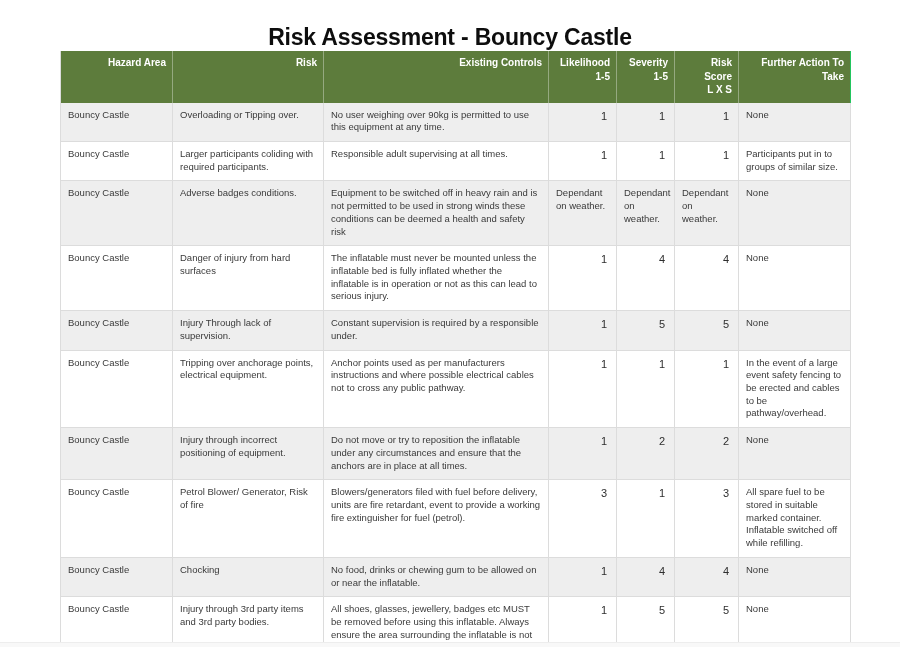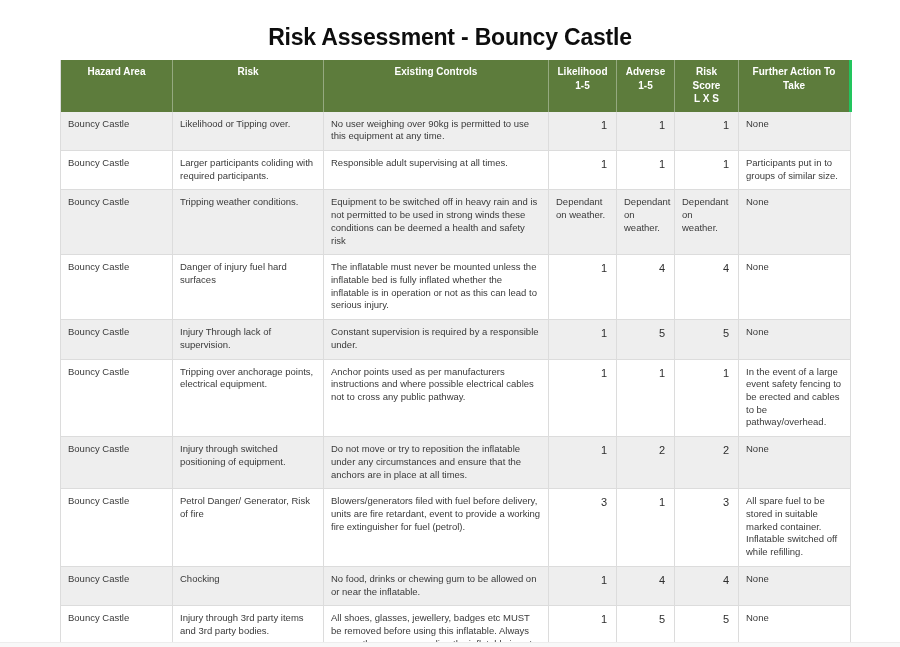--- a/index.html
+++ b/index.html
@@ -8,48 +8,47 @@
   .page {
     position: relative;
     width: 900px;
     height: 647px;
     background: #ffffff;
     overflow: hidden;
   }
   .doc-title {
     margin: 0;
     padding-top: 24px;
-    padding-bottom: 9px;
     text-align: center;
     font-size: 23px;
     font-weight: bold;
     color: #0d0d0d;
     letter-spacing: -0.2px;
   }
   table.risk-table {
     border-collapse: collapse;
     table-layout: fixed;
     width: 790px;
     margin-left: 60px;
     font-size: 9.5px;
     color: #3a3a3a;
     border-left: 1px solid #dcdcdc;
   }
   table.risk-table th {
     background: #5d7c3c;
     color: #ffffff;
-    text-align: center;
+    text-align: right;
     vertical-align: top;
     font-size: 10px;
     font-weight: bold;
     padding: 5px 6px 6px 6px;
     line-height: 1.35;
     border-right: 1px solid rgba(255,255,255,0.35);
   }
-  table.risk-table th:last-child { border-right: 3px solid #22c55e; }
+  table.risk-table th:last-child { border-right: 1px solid #22c55e; }
   table.risk-table th .sub { display: block; }
   table.risk-table td {
     vertical-align: top;
     padding: 6px 7px 7px 7px;
     line-height: 1.34;
     border-right: 1px solid #dcdcdc;
     border-bottom: 1px solid #dcdcdc;
   }
   table.risk-table tbody tr:nth-child(odd) td  { background: #eeeeee; }
   table.risk-table tbody tr:nth-child(even) td { background: #ffffff; }
@@ -96,64 +95,64 @@
         </th>
         <th>
           <span>Existing Controls</span>
           <span class="sub"></span>
         </th>
         <th>
           <span>Likelihood</span>
           <span class="sub">1-5</span>
         </th>
         <th>
-          <span>Adverse</span>
+          <span>Severity</span>
           <span class="sub">1-5</span>
         </th>
         <th>
           <span>Risk Score</span>
           <span class="sub">L X S</span>
         </th>
         <th>
           <span>Further Action To Take</span>
           <span class="sub"></span>
         </th>
       </tr>
     </thead>
     <tbody id="table-body">
         <tr>
           <td>Bouncy Castle</td>
-          <td>Likelihood or Tipping over.</td>
+          <td>Overloading or Tipping over.</td>
           <td>No user weighing over 90kg is permitted to use this equipment at any time.</td>
           <td class="num">1</td>
           <td class="num">1</td>
           <td class="num">1</td>
           <td>None</td>
         </tr>
         <tr>
           <td>Bouncy Castle</td>
           <td>Larger participants coliding with required participants.</td>
           <td>Responsible adult supervising at all times.</td>
           <td class="num">1</td>
           <td class="num">1</td>
           <td class="num">1</td>
           <td>Participants put in to groups of similar size.</td>
         </tr>
         <tr>
           <td>Bouncy Castle</td>
-          <td>Tripping weather conditions.</td>
+          <td>Adverse badges conditions.</td>
           <td>Equipment to be switched off in heavy rain and is not permitted to be used in strong winds these conditions can be deemed a health and safety risk</td>
           <td>Dependant on weather.</td>
           <td>Dependant on weather.</td>
           <td>Dependant on weather.</td>
           <td>None</td>
         </tr>
         <tr>
           <td>Bouncy Castle</td>
-          <td>Danger of injury fuel hard surfaces</td>
+          <td>Danger of injury from hard surfaces</td>
           <td>The inflatable must never be mounted unless the inflatable bed is fully inflated whether the inflatable is in operation or not as this can lead to serious injury.</td>
           <td class="num">1</td>
           <td class="num">4</td>
           <td class="num">4</td>
           <td>None</td>
         </tr>
         <tr>
           <td>Bouncy Castle</td>
           <td>Injury Through lack of supervision.</td>
           <td>Constant supervision is required by a responsible under.</td>
@@ -166,30 +165,30 @@
           <td>Bouncy Castle</td>
           <td>Tripping over anchorage points, electrical equipment.</td>
           <td>Anchor points used as per manufacturers instructions and where possible electrical cables not to cross any public pathway.</td>
           <td class="num">1</td>
           <td class="num">1</td>
           <td class="num">1</td>
           <td>In the event of a large event safety fencing to be erected and cables to be pathway/overhead.</td>
         </tr>
         <tr>
           <td>Bouncy Castle</td>
-          <td>Injury through switched positioning of equipment.</td>
+          <td>Injury through incorrect positioning of equipment.</td>
           <td>Do not move or try to reposition the inflatable under any circumstances and ensure that the anchors are in place at all times.</td>
           <td class="num">1</td>
           <td class="num">2</td>
           <td class="num">2</td>
           <td>None</td>
         </tr>
         <tr>
           <td>Bouncy Castle</td>
-          <td>Petrol Danger/ Generator, Risk of fire</td>
+          <td>Petrol Blower/ Generator, Risk of fire</td>
           <td>Blowers/generators filed with fuel before delivery, units are fire retardant, event to provide a working fire extinguisher for fuel (petrol).</td>
           <td class="num">3</td>
           <td class="num">1</td>
           <td class="num">3</td>
           <td>All spare fuel to be stored in suitable marked container. Inflatable switched off while refilling.</td>
         </tr>
         <tr>
           <td>Bouncy Castle</td>
           <td>Chocking</td>
           <td>No food, drinks or chewing gum to be allowed on or near the inflatable.</td>

